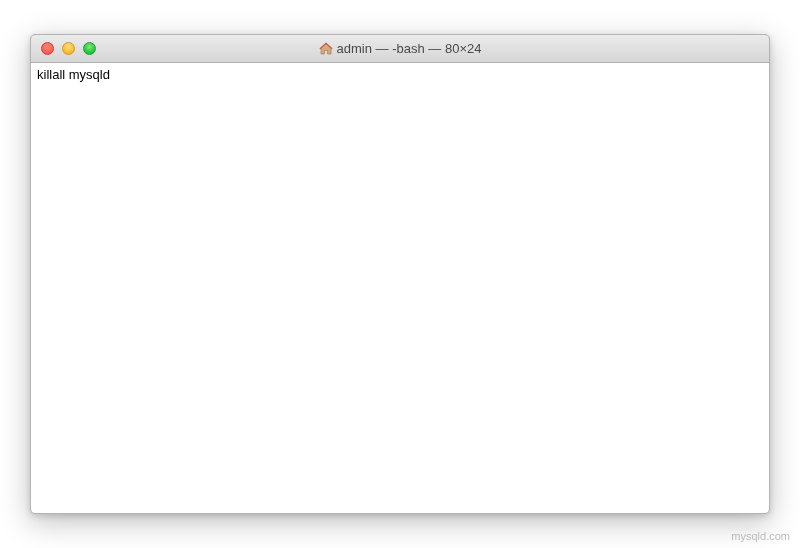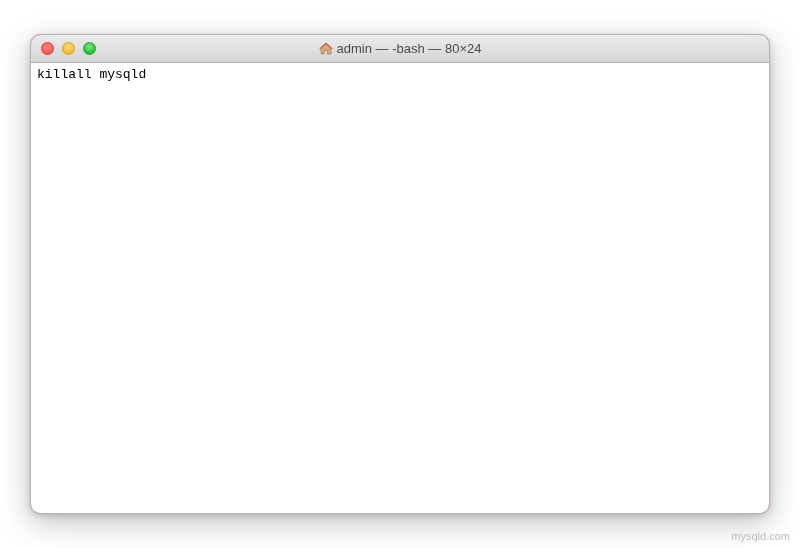--- a/index.html
+++ b/index.html
@@ -13,21 +13,21 @@
       background: #ffffff;
       font-family: -apple-system, BlinkMacSystemFont, "Helvetica Neue", sans-serif;
       display: flex;
       align-items: center;
       justify-content: center;
     }
     .terminal-window {
       width: 740px;
       height: 480px;
       background: #ec4899;
-      border-radius: 10px;
+      border-radius: 5px;
       border: 1px solid #b4b4b4;
       box-shadow: 0 8px 30px rgba(0,0,0,0.25), 0 2px 6px rgba(0,0,0,0.15);
       overflow: hidden;
       display: flex;
       flex-direction: column;
     }
     .title-bar {
       height: 28px;
       background: linear-gradient(to bottom, #ebebeb 0%, #d6d6d6 100%);
       border-bottom: 1px solid #b0b0b0;
@@ -73,21 +73,21 @@
       gap: 4px;
     }
     .title-icon {
       display: inline-flex;
       align-items: center;
     }
     .terminal-body {
       flex: 1;
       background: #ffffff;
       padding: 4px 6px;
-      font-family: Liberation Mono, monospace;
+      font-family: Liberation Sans, sans-serif;
       font-size: 13px;
       color: #000000;
       overflow: auto;
       white-space: pre;
       line-height: 1.3;
     }
     .watermark {
       position: fixed;
       bottom: 6px;
       right: 10px;

